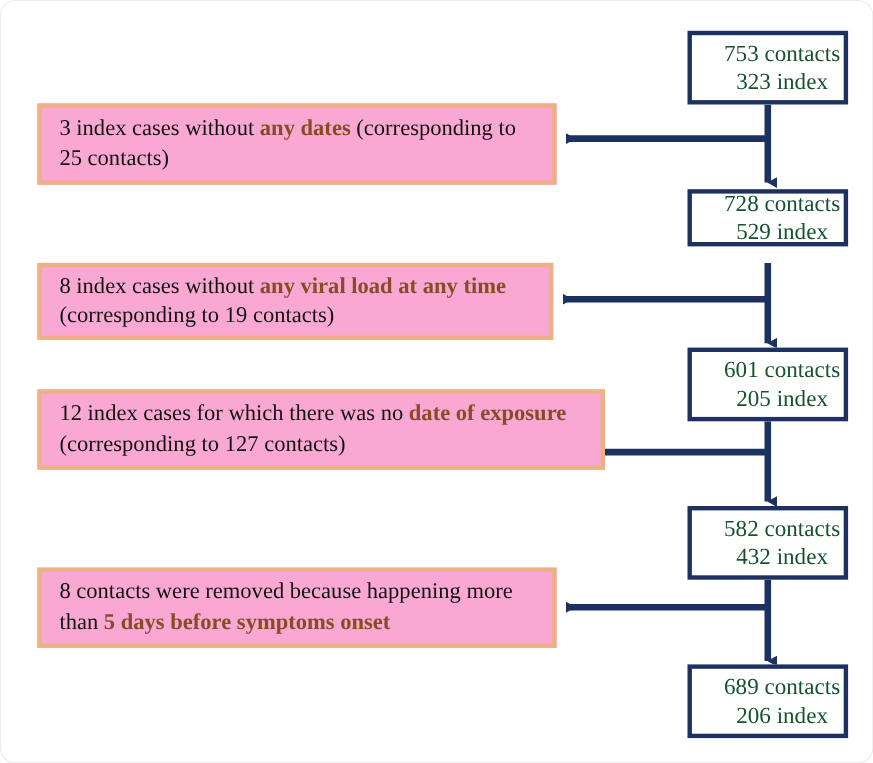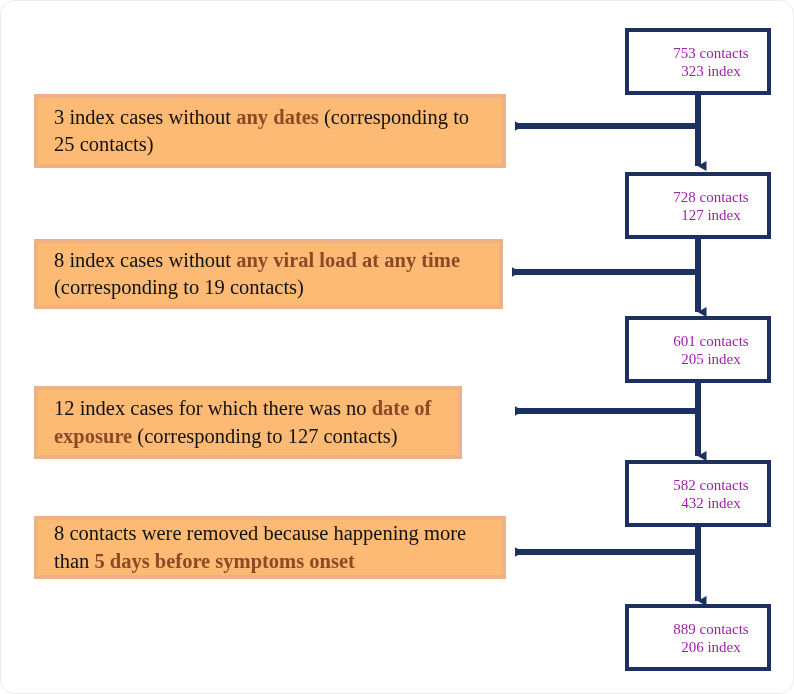--- a/index.html
+++ b/index.html
@@ -31,35 +31,35 @@
   .flow-box {
     position: absolute;
     box-sizing: border-box;
     background: #ffffff;
     border: 4px solid #1d3160;
     display: flex;
     flex-direction: column;
     align-items: center;
     justify-content: center;
     line-height: 1.2;
-    color: #a21caf;
-    font-size: 15px;
+    color: #14532d;
+    font-size: 21px;
     z-index: 3;
     padding-left: 26px;
   }
   .flow-box .ln {
     display: block;
     white-space: nowrap;
   }
 
   
   .excl-box {
     position: absolute;
     box-sizing: border-box;
-    background: #fdba74;
+    background: #f9a8d4;
     border: 4px solid #eeb186;
     display: flex;
     align-items: center;
     padding: 6px 14px 6px 16px;
     z-index: 3;
   }
   .excl-text {
     font-size: 20.5px;
     line-height: 1.32;
     color: #111111;
@@ -97,49 +97,49 @@
       <line x1="697" y1="410" x2="514" y2="410" marker-end="url(#arrow-left)"></line>
       <line x1="697" y1="551" x2="514" y2="551" marker-end="url(#arrow-left)"></line>
     </g>
   </svg>
 
   <div class="flow-box" style="left:624px; top:27px; width:146px; height:67px;">
     <span class="ln">753 contacts</span>
     <span class="ln">323 index</span>
   </div>
 
-  <div class="flow-box" style="left:624px; top:171px; width:146px; height:67px;">
+  <div class="flow-box" style="left:624px; top:171px; width:146px; height:52px;">
     <span class="ln">728 contacts</span>
-    <span class="ln">127 index</span>
+    <span class="ln">529 index</span>
   </div>
 
   <div class="flow-box" style="left:624px; top:315px; width:146px; height:67px;">
     <span class="ln">601 contacts</span>
     <span class="ln">205 index</span>
   </div>
 
   <div class="flow-box" style="left:624px; top:459px; width:146px; height:67px;">
     <span class="ln">582 contacts</span>
     <span class="ln">432 index</span>
   </div>
 
   <div class="flow-box" style="left:624px; top:603px; width:146px; height:67px;">
-    <span class="ln">889 contacts</span>
+    <span class="ln">689 contacts</span>
     <span class="ln">206 index</span>
   </div>
 
   <div class="excl-box" style="left:33px; top:93px; width:472px; height:74px;">
     <div class="excl-text"><span>3 index cases without </span><b>any dates</b><span> (corresponding to 25 contacts)</span></div>
   </div>
 
   <div class="excl-box" style="left:33px; top:238px; width:469px; height:70px;">
     <div class="excl-text"><span>8 index cases without </span><b>any viral load at any time</b><span> (corresponding to 19 contacts)</span></div>
   </div>
 
-  <div class="excl-box" style="left:33px; top:385px; width:428px; height:73px;justify-content:flex-end;">
+  <div class="excl-box" style="left:33px; top:353px; width:516px; height:73px;justify-content:flex-end;">
     <div class="excl-text"><span>12 index cases for which there was no </span><b>date of exposure</b><span> (corresponding to 127 contacts)</span></div>
   </div>
 
-  <div class="excl-box" style="left:33px; top:515px; width:472px; height:63px;">
+  <div class="excl-box" style="left:33px; top:515px; width:472px; height:73px;">
     <div class="excl-text"><span>8 contacts were removed because happening more than </span><b>5 days before symptoms onset</b></div>
   </div>
 
 </div>
 
 </body></html>

